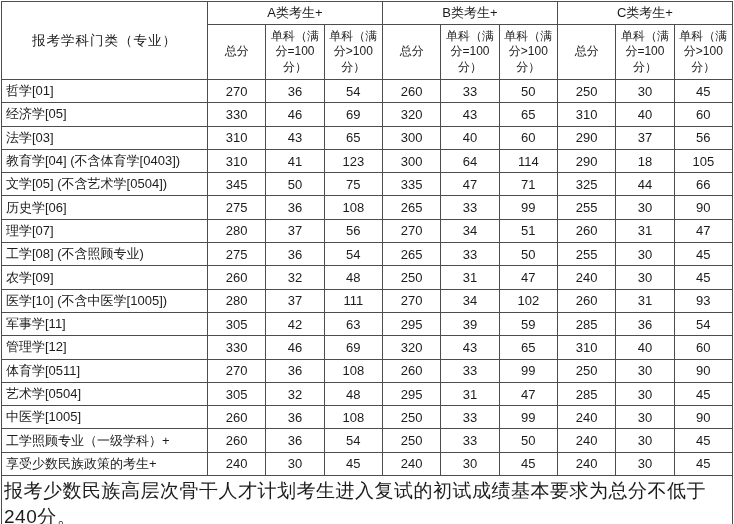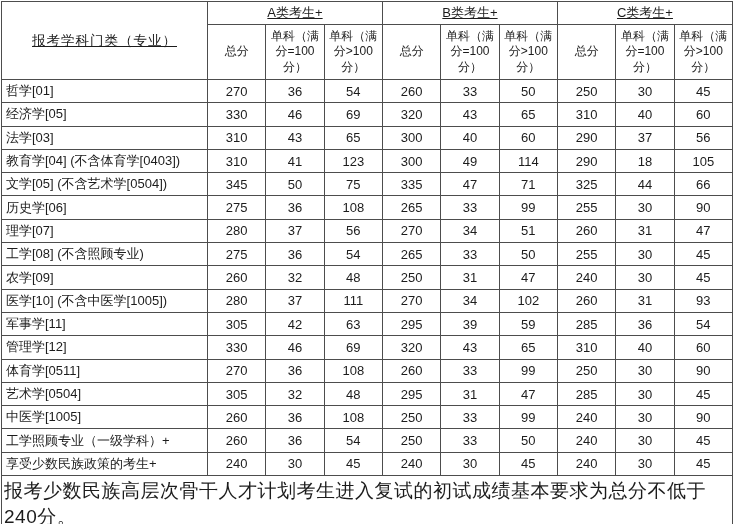--- a/index.html
+++ b/index.html
@@ -23,25 +23,23 @@
     font-weight: 400;
     padding: 0;
     overflow: hidden;
   }
   thead tr.group-row { height: 23px; }
   thead tr.sub-row   { height: 55px; }
   th.category-head {
     font-size: 13.5px;
     text-align: center;
     letter-spacing: 1px;
-    text-decoration: underline;
   }
   th.group-head {
     font-size: 13px;
-    text-decoration: underline;
   }
   th.sub-head {
     font-size: 12px;
     line-height: 1.3;
     text-align: center;
     word-break: break-all;
     padding: 1px 3px;
   }
   tbody tr { height: 23.3px; }
   td.cat {
@@ -136,21 +134,21 @@
           <td class="num">290</td>
           <td class="num">37</td>
           <td class="num">56</td>
         </tr>
         <tr>
           <td class="cat">教育学[04] (不含体育学[0403])</td>
           <td class="num">310</td>
           <td class="num">41</td>
           <td class="num">123</td>
           <td class="num">300</td>
-          <td class="num">49</td>
+          <td class="num">64</td>
           <td class="num">114</td>
           <td class="num">290</td>
           <td class="num">18</td>
           <td class="num">105</td>
         </tr>
         <tr>
           <td class="cat">文学[05] (不含艺术学[0504])</td>
           <td class="num">345</td>
           <td class="num">50</td>
           <td class="num">75</td>

